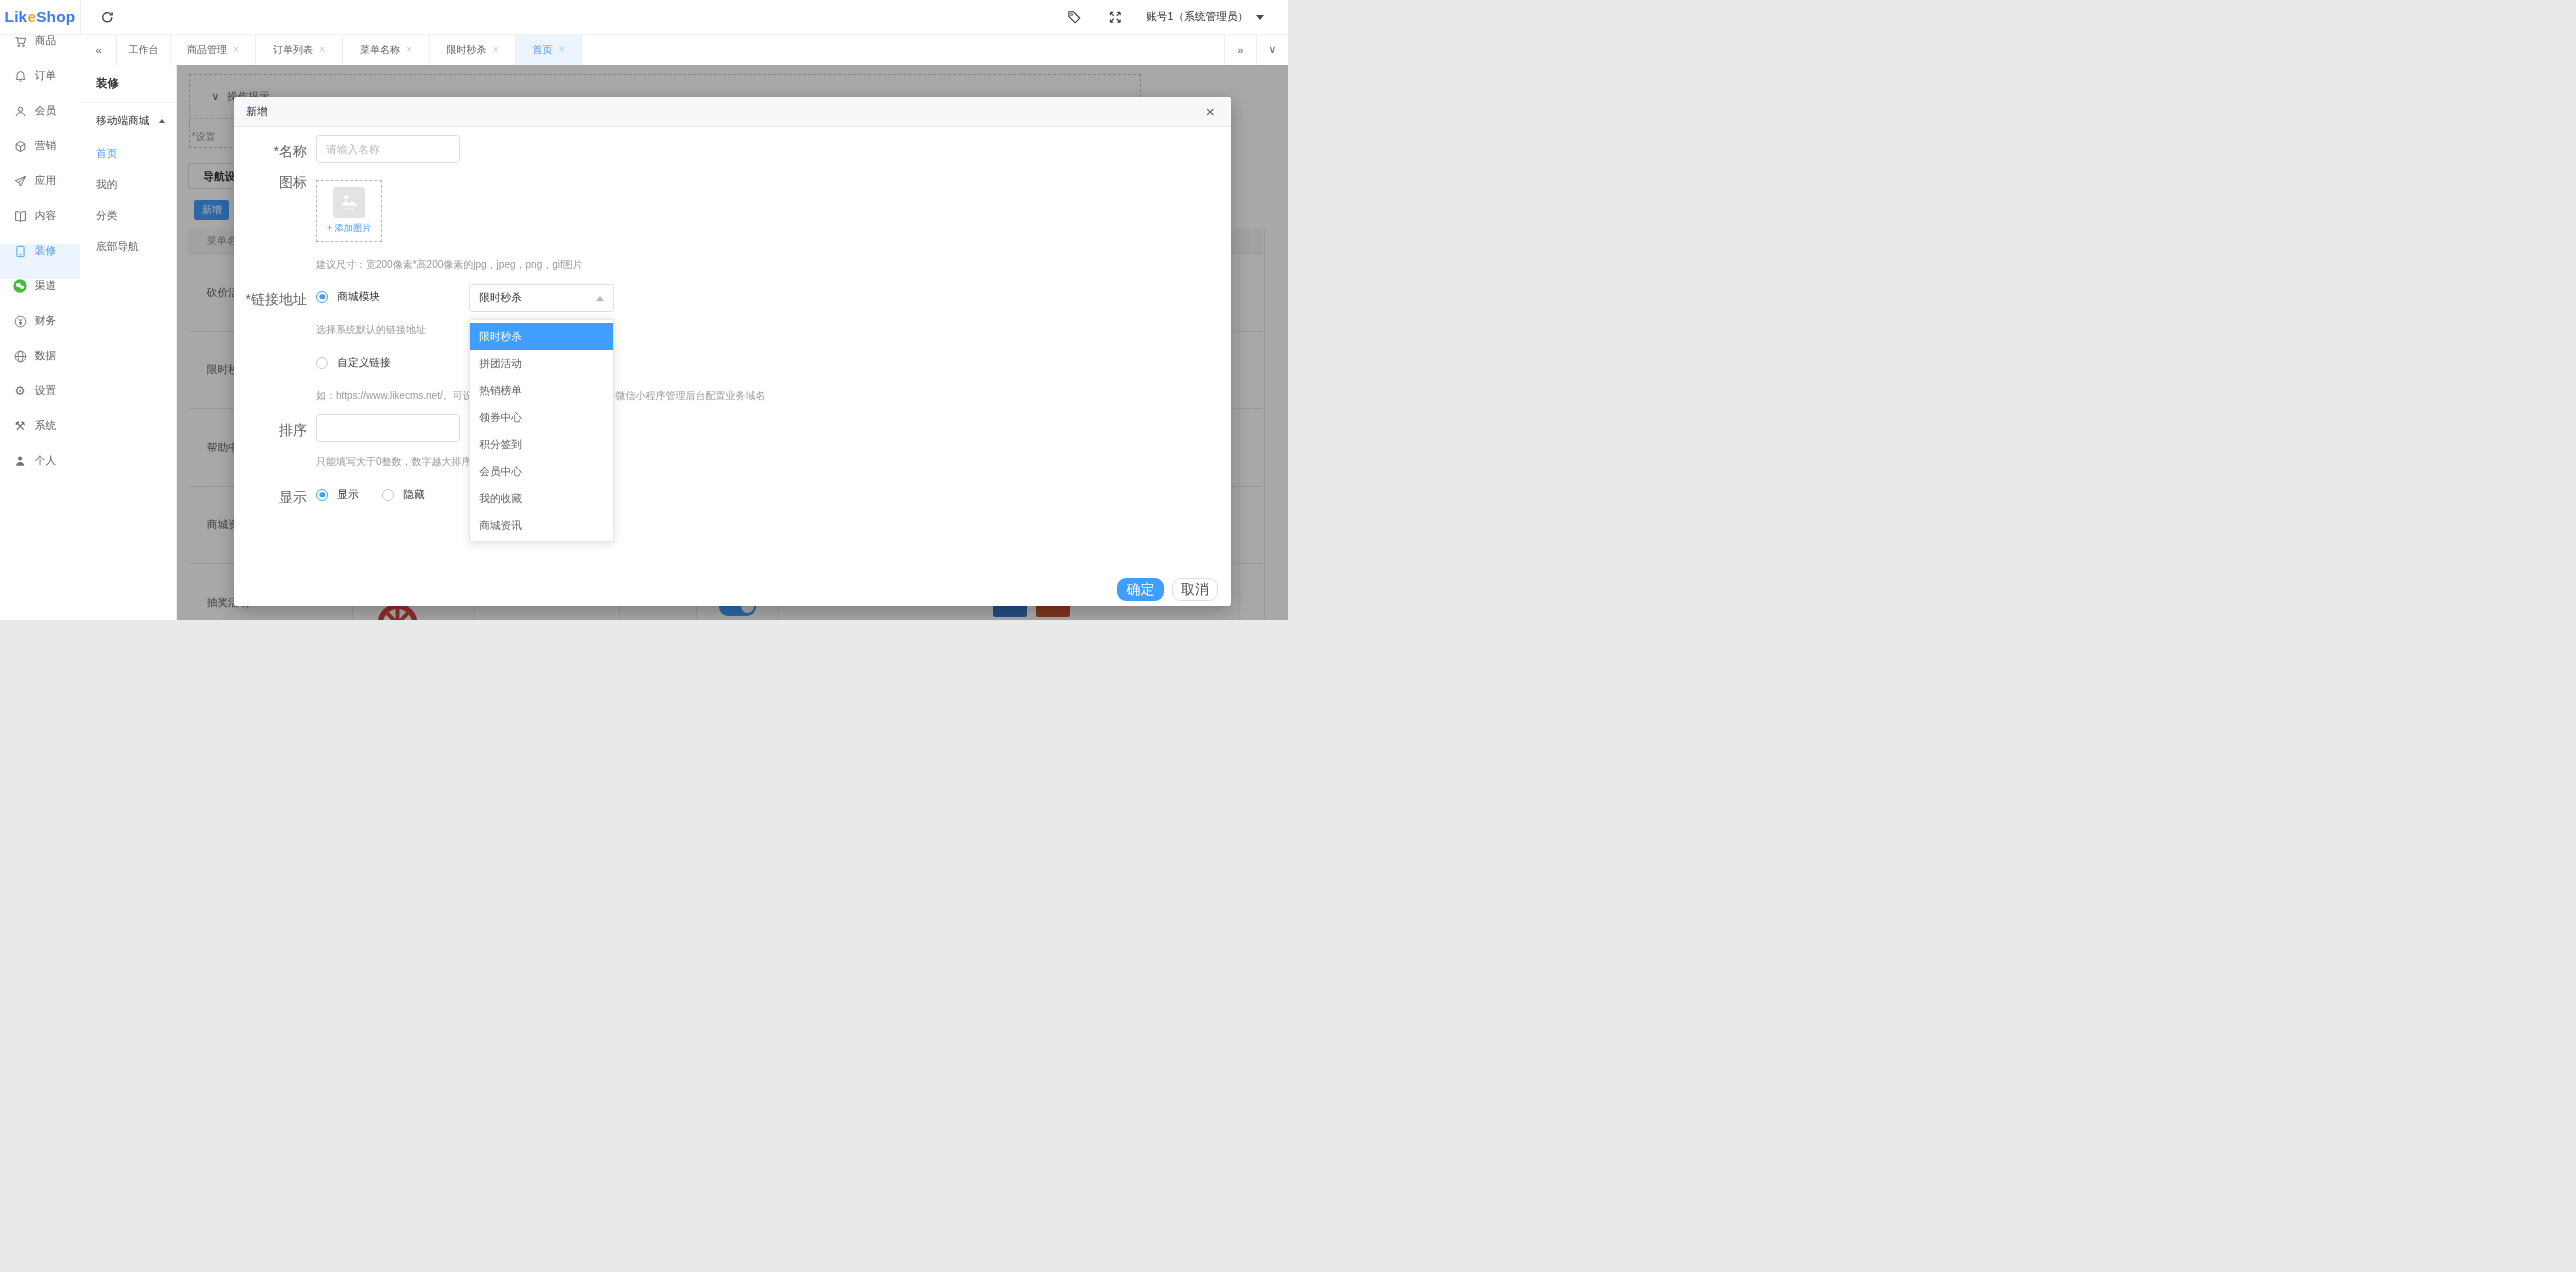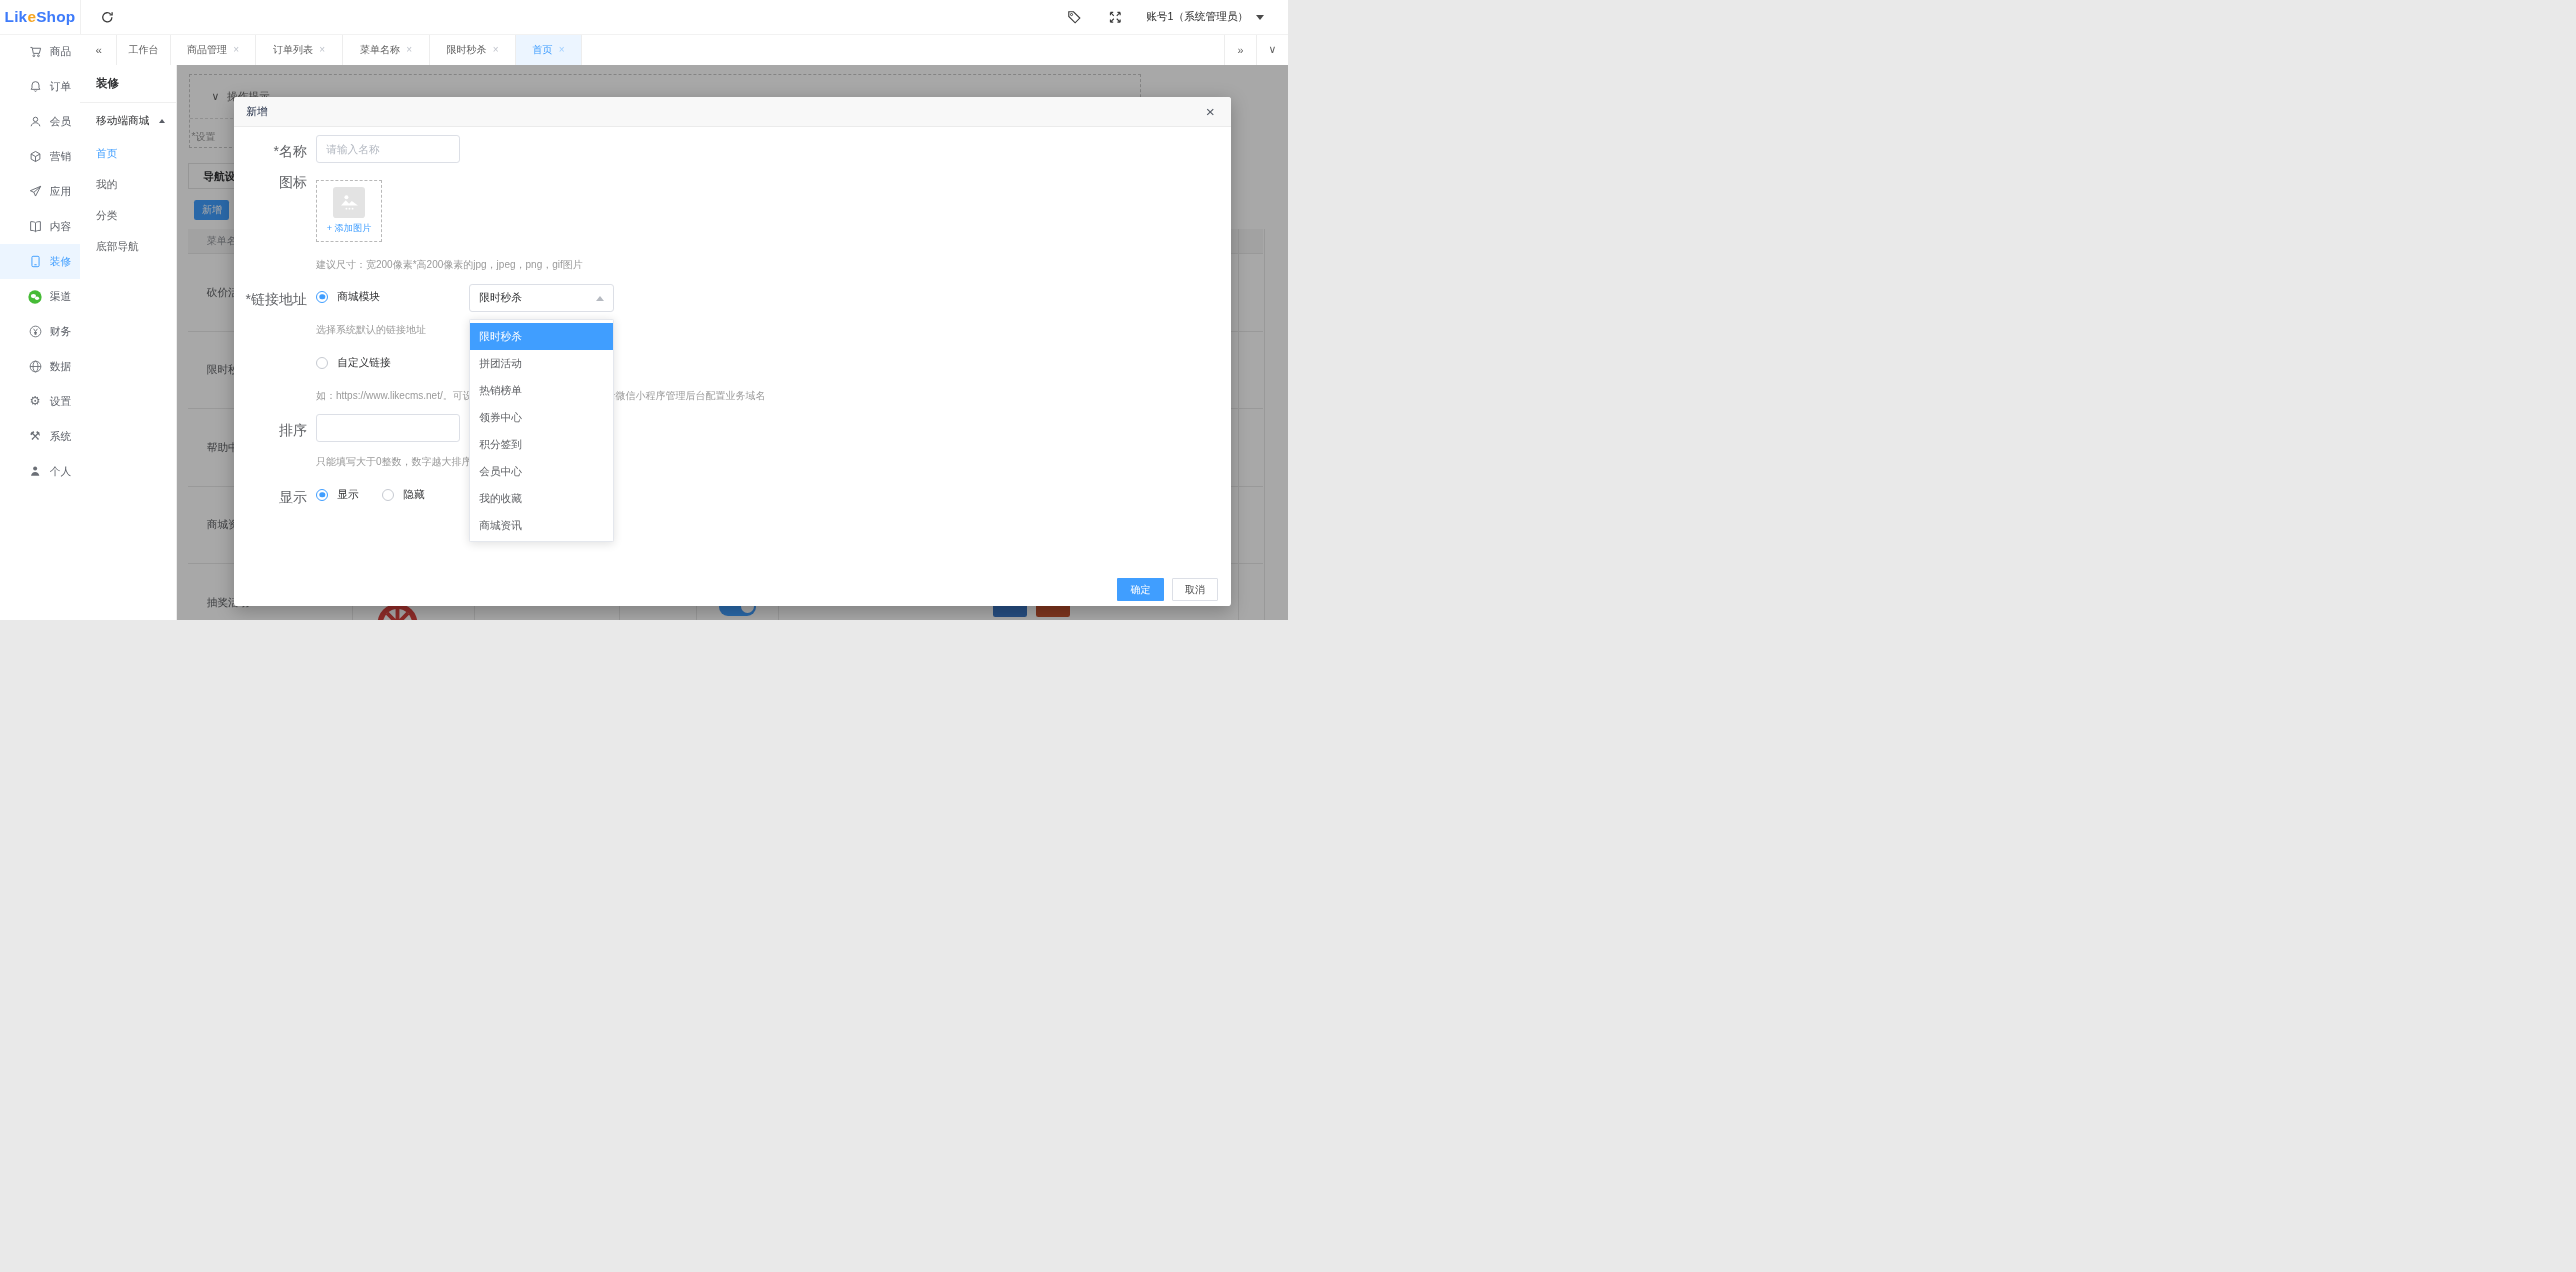--- a/index.html
+++ b/index.html
@@ -23,21 +23,21 @@
   .tab-cell{display:flex;align-items:center;justify-content:center;border-right:0.8px solid #ededed;color:#5f5f5f;font-size:10px;gap:6.1px;cursor:pointer;background:#fff;box-sizing:border-box;border-top:1.5px solid transparent}
   .tab-collapse{width:37px;font-size:11.5px;letter-spacing:-1.5px}
   .tab-x{color:#c0c4cc;font-size:10px;line-height:1;cursor:pointer}
   .tab-cell.active{background:#ecf5ff;color:#409eff;border-top:1.5px solid #409eff}
   .tab-cell.active .tab-x{color:#a0cfff}
   .tab-right{position:absolute;right:0;top:0;height:31px;display:flex;background:#fff}
   .tab-ctl{width:31px;display:flex;align-items:center;justify-content:center;border-left:0.8px solid #ededed;color:#5f5f5f;font-size:10.7px;cursor:pointer}
 
   
   .sidebar{position:absolute;left:0;top:34px;width:80px;height:603px;background:#fff;border-right:0.8px solid #f0f0f0;z-index:20}
-  .side-item{height:35px;display:flex;align-items:center;padding-left:28px;gap:7.7px;color:#5a5e66;font-size:10.7px;cursor:pointer}
+  .side-item{height:35px;display:flex;align-items:flex-start;padding-left:13px;gap:7.7px;color:#5a5e66;font-size:10.7px;cursor:pointer}
   .side-item .sicon{width:14px;height:14px;display:inline-flex;align-items:center;justify-content:center;color:#6b6f76}
   .side-item.active{background:#ecf5ff;color:#409eff}
   .side-item.active .sicon{color:#409eff}
   .glyph-ico{font-size:12.3px;line-height:1;font-family:"DejaVu Sans",sans-serif}
 
   
   .submenu{position:absolute;left:80px;top:65px;width:96px;height:571px;background:#fff;border-right:0.8px solid #ececec;z-index:20}
   .submenu-title{height:37px;line-height:37px;padding-left:16px;font-size:11.5px;font-weight:bold;color:#303133;border-bottom:0.8px solid #efefef}
   .submenu-group{height:35px;display:flex;align-items:center;padding:0 10.7px 0 16px;color:#303133;font-size:10.7px;cursor:pointer}
   .caret-up{width:0;height:0;border-left:3.8px solid transparent;border-right:3.8px solid transparent;border-bottom:4.6px solid #5a5e66;margin-left:auto}
@@ -75,21 +75,21 @@
   .fhint{position:absolute;color:#9a9a9a;font-size:10px;white-space:nowrap}
   .upload-box{position:absolute;left:82px;top:83px;width:66px;height:62px;border:0.8px dashed #b9b9b9;box-sizing:border-box;display:flex;flex-direction:column;align-items:center;justify-content:center;gap:4.6px;cursor:pointer}
   .ph-img{width:32px;height:31px;background:#e3e3e3;border-radius:3.1px;display:flex;align-items:center;justify-content:center}
   .upload-txt{color:#409eff;font-size:9.2px}
   .radio{display:inline-block;width:12.3px;height:12.3px;border-radius:50%;border:0.8px solid #c6cad1;background:#fff;box-sizing:border-box;position:relative;vertical-align:middle;cursor:pointer}
   .radio.checked{border:1.5px solid #409eff}
   .radio.checked::after{content:"";position:absolute;left:50%;top:50%;transform:translate(-50%,-50%);width:5.4px;height:5.4px;border-radius:50%;background:#409eff}
   .ropt{position:absolute;display:flex;align-items:center;gap:9px;color:#303133;font-size:10.7px;cursor:pointer}
   .selectbox{position:absolute;left:235px;top:187px;width:145px;height:28px;border:0.8px solid #dcdfe6;border-radius:3.1px;box-sizing:border-box;display:flex;align-items:center;padding:0 9.2px;font-size:10.7px;color:#303133;cursor:pointer;background:#fff}
   .sel-caret{margin-left:auto;width:0;height:0;border-left:4.6px solid transparent;border-right:4.6px solid transparent;border-bottom:5.4px solid #b6bac1}
-  .mfooter-btn{position:absolute;top:481px;height:23px;border-radius:1px;font-size:10px;display:flex;align-items:center;justify-content:center;cursor:pointer;box-sizing:border-box;font-family:Liberation Serif, serif}
+  .mfooter-btn{position:absolute;top:481px;height:23px;border-radius:9px;font-size:14px;display:flex;align-items:center;justify-content:center;cursor:pointer;box-sizing:border-box;font-family:Liberation Serif, serif}
   .btn-confirm{right:67px;width:47px;background:#409eff;color:#fff;border:none}
   .btn-cancel{right:13px;width:46px;background:#fff;color:#4d4d4d;border:0.8px solid #dcdfe6}
 
   
   .dd-panel{position:absolute;left:469px;top:319px;width:145px;height:223px;background:#fff;border:0.8px solid #e4e7ed;border-radius:1.5px;box-shadow:0 1.5px 9.2px rgba(0,0,0,.12);box-sizing:border-box;padding:3.1px 0;z-index:15}
   .dd-opt{height:27px;line-height:27px;padding:0 9.2px;font-size:10.7px;color:#606266;cursor:pointer;white-space:nowrap;overflow:hidden}
   .dd-opt.selected{background:#409eff;color:#fff}
 
   svg{display:block}
 </style>

